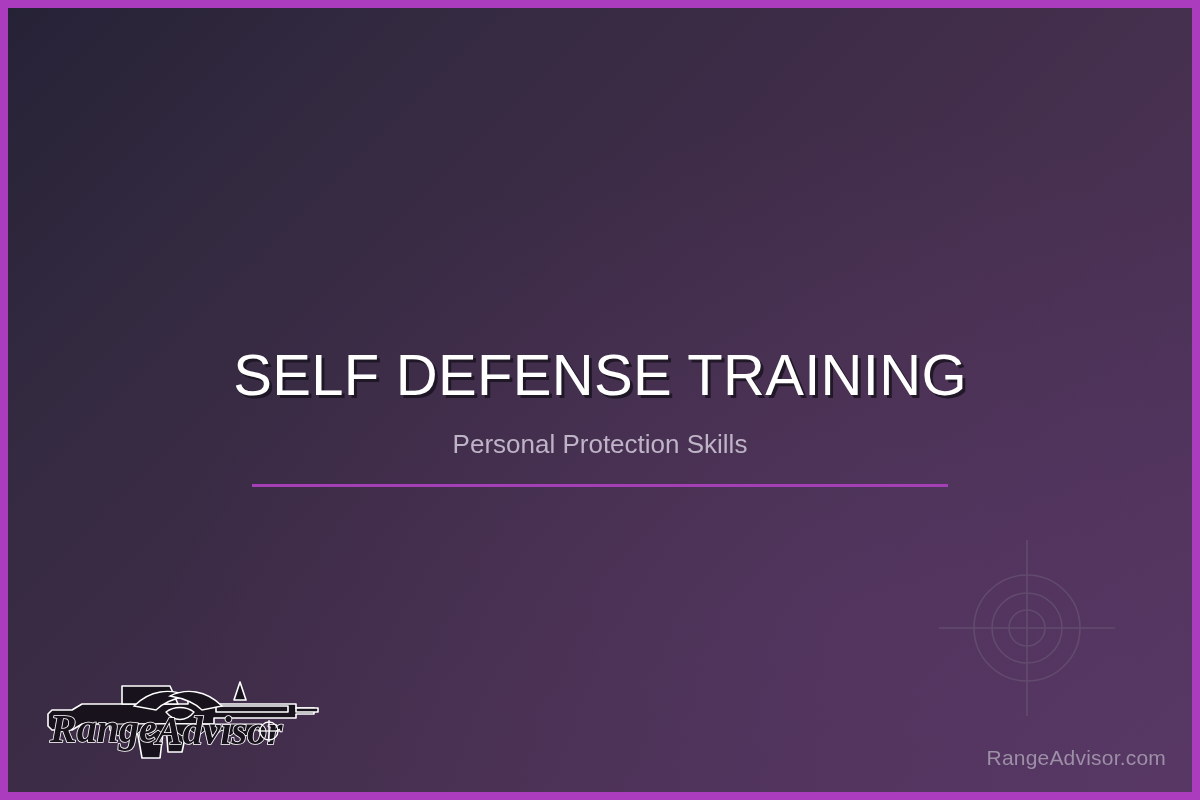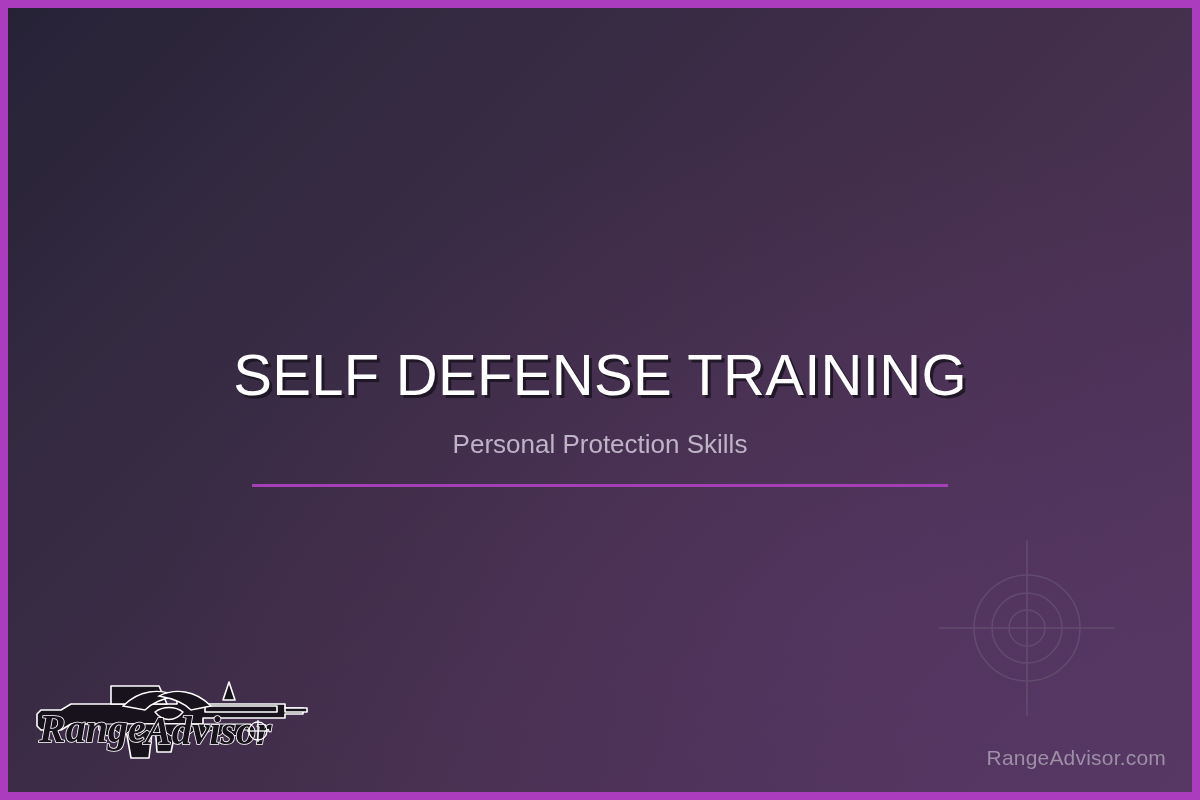--- a/index.html
+++ b/index.html
@@ -85,21 +85,21 @@
     margin-top: 24px;
     width: 696px;
     height: 3px;
     background: #a53fb6;
     border: 0;
   }
 
   
   #logo {
     position: absolute;
-    left: 19px;
+    left: 30px;
     top: 664px;
     width: 285px;
     height: 100px;
   }
   #logo svg { display: block; }
 
   
   #footer-url {
     position: absolute;
     right: 26px;

